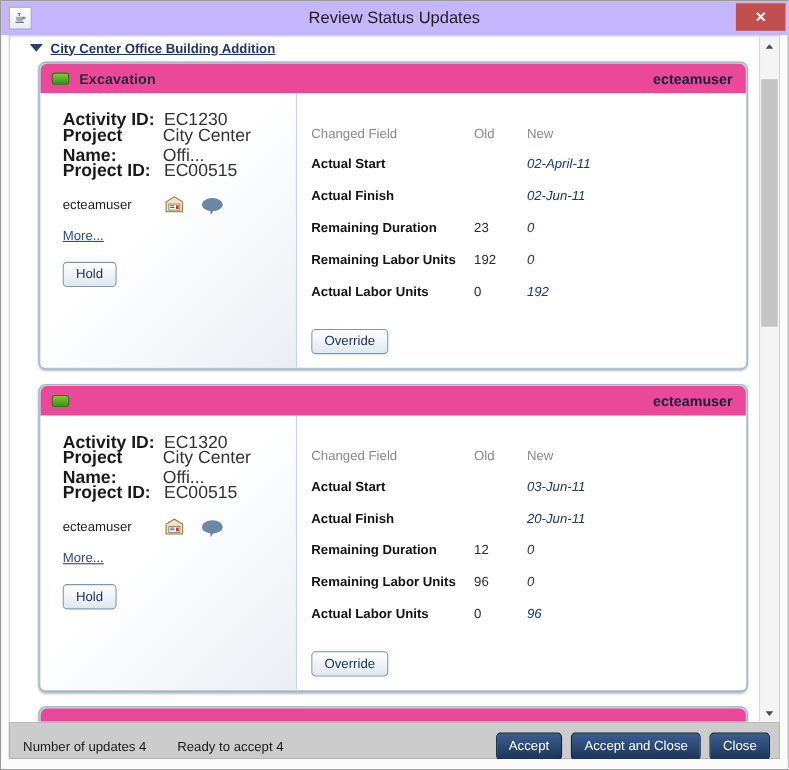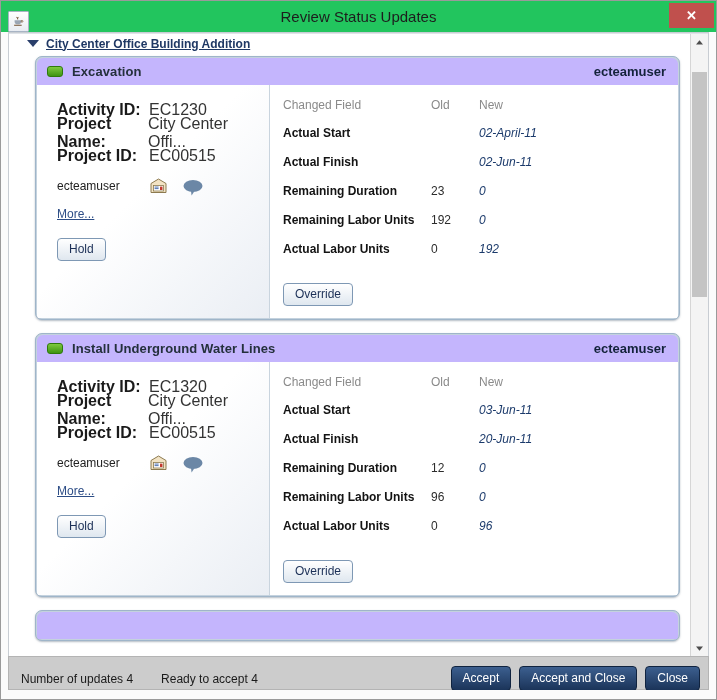--- a/index.html
+++ b/index.html
@@ -13,22 +13,22 @@
   .window{
     position:relative;width:717px;height:700px;
     background:#fbfbfb;
     border:1px solid #9a9a9a;
     box-sizing:border-box;
     display:flex;flex-direction:column;
   }
   
   .titlebar{
     position:relative;height:31px;flex:0 0 31px;
-    background:#22c55e;
-    display:flex;align-items:flex-end;
+    background:#c4b5fd;
+    display:flex;align-items:center;
   }
   .app-icon{
     width:19px;height:19px;margin-left:7px;
     border:1px solid #a8b4c4;
     background:linear-gradient(#ffffff,#e8ecf2);
     display:flex;align-items:center;justify-content:center;
     font-size:12px;line-height:1;color:#5a4632;
     border-radius:1px;
   }
   .title-text{
@@ -116,21 +116,21 @@
     margin:3px 10px 0 26px;
     border:1px solid #9fb5c9;
     border-radius:7px;
     background:#c4d2de;
     box-shadow:0 1px 2px rgba(120,135,150,.55);
     overflow:hidden;
     padding:1px;
   }
   .card-head{
     height:27px;
-    background:#c4b5fd;
+    background:#ec4899;
     display:flex;align-items:center;
     padding:0 12px 0 10px;
     border-radius:6px 6px 0 0;
   }
   .dot{
     width:14px;height:9px;border-radius:3px;
     background:linear-gradient(#7ec93f,#3e9412);
     border:1px solid #2e7a0c;
     margin-right:9px;
   }
@@ -167,21 +167,21 @@
     margin-top:17px;
     display:inline-block;
     padding:3px 11px 4px 11px;
     font-size:12px;color:#1c3057;
     background:linear-gradient(#ffffff,#dfe7ef);
     border:1px solid #7e98b4;
     border-radius:4px;
     cursor:pointer;
   }
   .pane-right{
-    flex:1 1 auto;padding:13px 0 12px 13px;
+    flex:1 1 auto;padding:29px 0 12px 13px;
     background:#ffffff;box-sizing:border-box;
   }
   table.chg{border-collapse:collapse;width:268px;}
   table.chg th{
     text-align:left;font-weight:normal;color:#8a8a8a;font-size:12px;
     padding:0 0 9px 0;
   }
   table.chg th.c-old{width:48px;}
   table.chg th.c-new{width:72px;}
   table.chg td{
@@ -327,21 +327,20 @@
                     </tr>
                   </tbody>
                 </table>
                 <div><span class="btn-lite">Override</span></div>
               </div>
             </div>
           </div>
           <div class="card" style="margin-top: 13px;">
             <div class="card-head">
               <span class="dot"></span>
-              <span class="card-title">Install Underground Water Lines</span>
               <span class="card-user">ecteamuser</span>
             </div>
             <div class="card-body">
               <div class="pane-left"><div class="row">
                   <span class="lbl">Activity ID:</span>
                   <span class="val">EC1320</span>
                 </div><div class="row">
                   <span class="lbl">Project Name:</span>
                   <span class="val">City Center Offi...</span>
                 </div><div class="row">

